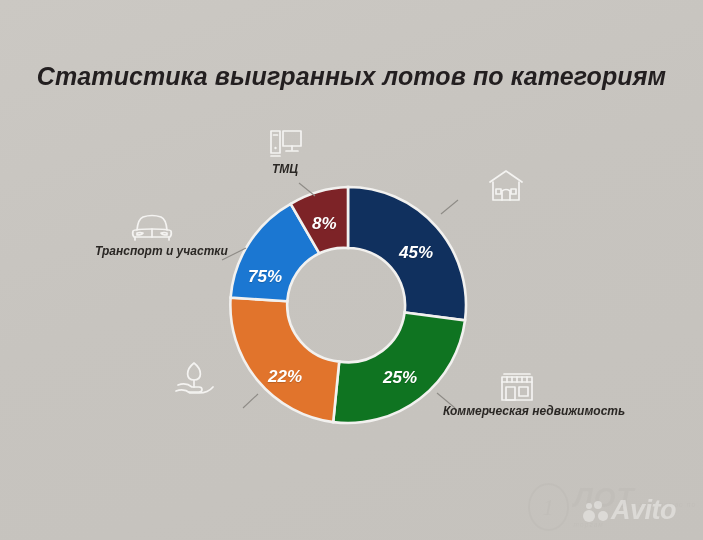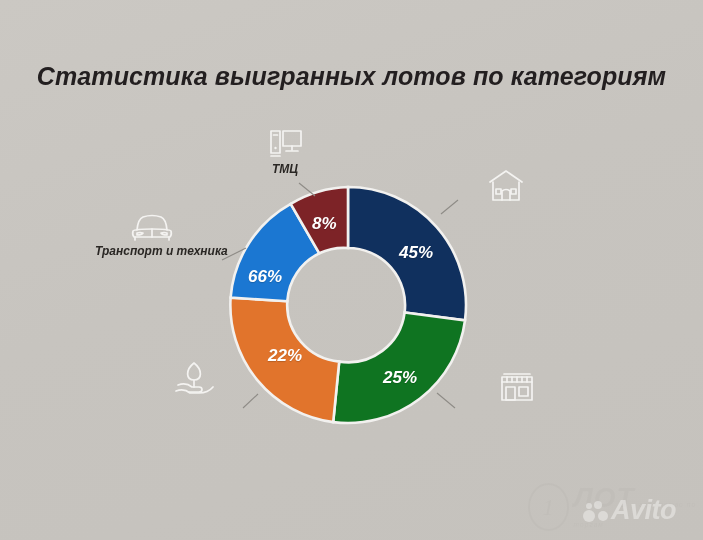--- a/index.html
+++ b/index.html
@@ -176,22 +176,22 @@
       <line x1="441" y1="214" x2="458" y2="200"></line>
       <line x1="437" y1="393" x2="455" y2="408"></line>
       <line x1="258" y1="394" x2="243" y2="408"></line>
       <line x1="246" y1="248" x2="222" y2="260"></line>
       <line x1="315" y1="196" x2="299" y2="183"></line>
     </g>
   </svg>
 
   <div class="pct-label" style="left:399px; top:243px;">45%</div>
   <div class="pct-label" style="left:383px; top:368px;">25%</div>
-  <div class="pct-label" style="left:268px; top:346px;">22%</div>
-  <div class="pct-label" style="left:248px; top:267px;">66%</div>
+  <div class="pct-label" style="left:268px; top:367px;">22%</div>
+  <div class="pct-label" style="left:248px; top:267px;">75%</div>
   <div class="pct-label" style="left:312px; top:214px;">8%</div>
 
   <div class="cat" id="cat-residential">
     <span class="cat-icon">
       <svg width="40" height="36" viewBox="0 0 40 36">
         <path d="M4 14 L20 3 L36 14"></path>
         <path d="M7 14 L7 32 L33 32 L33 14"></path>
         <path d="M16 32 L16 23 Q20 20 24 23 L24 32"></path>
         <rect x="10" y="21" width="5" height="5"></rect>
         <rect x="25" y="21" width="5" height="5"></rect>
@@ -207,20 +207,21 @@
         <line x1="10" y1="9" x2="10" y2="14"></line>
         <line x1="15" y1="9" x2="15" y2="14"></line>
         <line x1="20" y1="9" x2="20" y2="14"></line>
         <line x1="25" y1="9" x2="25" y2="14"></line>
         <line x1="30" y1="9" x2="30" y2="14"></line>
         <rect x="9" y="19" width="9" height="13"></rect>
         <rect x="22" y="19" width="9" height="9"></rect>
         <line x1="7" y1="6" x2="33" y2="6"></line>
       </svg>
     </span>
+    <div class="cat-label">Коммерческая недвижимость</div>
   </div>
 
   <div class="cat" id="cat-land">
     <span class="cat-icon">
       <svg width="44" height="38" viewBox="0 0 44 38">
         <path d="M22 20 C14 20 13 10 22 3 C31 10 30 20 22 20 Z"></path>
         <line x1="22" y1="20" x2="22" y2="27"></line>
         <path d="M6 25 Q14 22 20 27 L27 27 Q30 27 30 29.5 Q30 32 27 32 L17 32"></path>
         <path d="M4 31 Q12 28 18 33 L27 33 Q36 33 41 27"></path>
       </svg>
@@ -232,21 +233,21 @@
       <svg width="46" height="34" viewBox="0 0 46 34">
         <path d="M8 20 Q9 9 14 7 Q23 4 32 7 Q37 9 38 20"></path>
         <path d="M4 21 Q3 25 5 27 L41 27 Q43 25 42 21 Q40 19 23 19 Q6 19 4 21 Z"></path>
         <path d="M8 23 Q11 22 14 23 Q13 25 8 25 Z"></path>
         <path d="M38 23 Q35 22 32 23 Q33 25 38 25 Z"></path>
         <line x1="23" y1="19" x2="23" y2="27"></line>
         <line x1="6" y1="27" x2="6" y2="30"></line>
         <line x1="40" y1="27" x2="40" y2="30"></line>
       </svg>
     </span>
-    <div class="cat-label">Транспорт и техника</div>
+    <div class="cat-label">Транспорт и участки</div>
   </div>
 
   <div class="cat" id="cat-goods">
     <span class="cat-icon">
       <svg width="36" height="34" viewBox="0 0 36 34">
         <rect x="3" y="3" width="9" height="22"></rect>
         <circle cx="7.5" cy="20" r="1.2" fill="#f4f3f1" stroke="none"></circle>
         <line x1="5.5" y1="7" x2="9.5" y2="7"></line>
         <rect x="15" y="3" width="18" height="15"></rect>
         <line x1="24" y1="18" x2="24" y2="22"></line>

